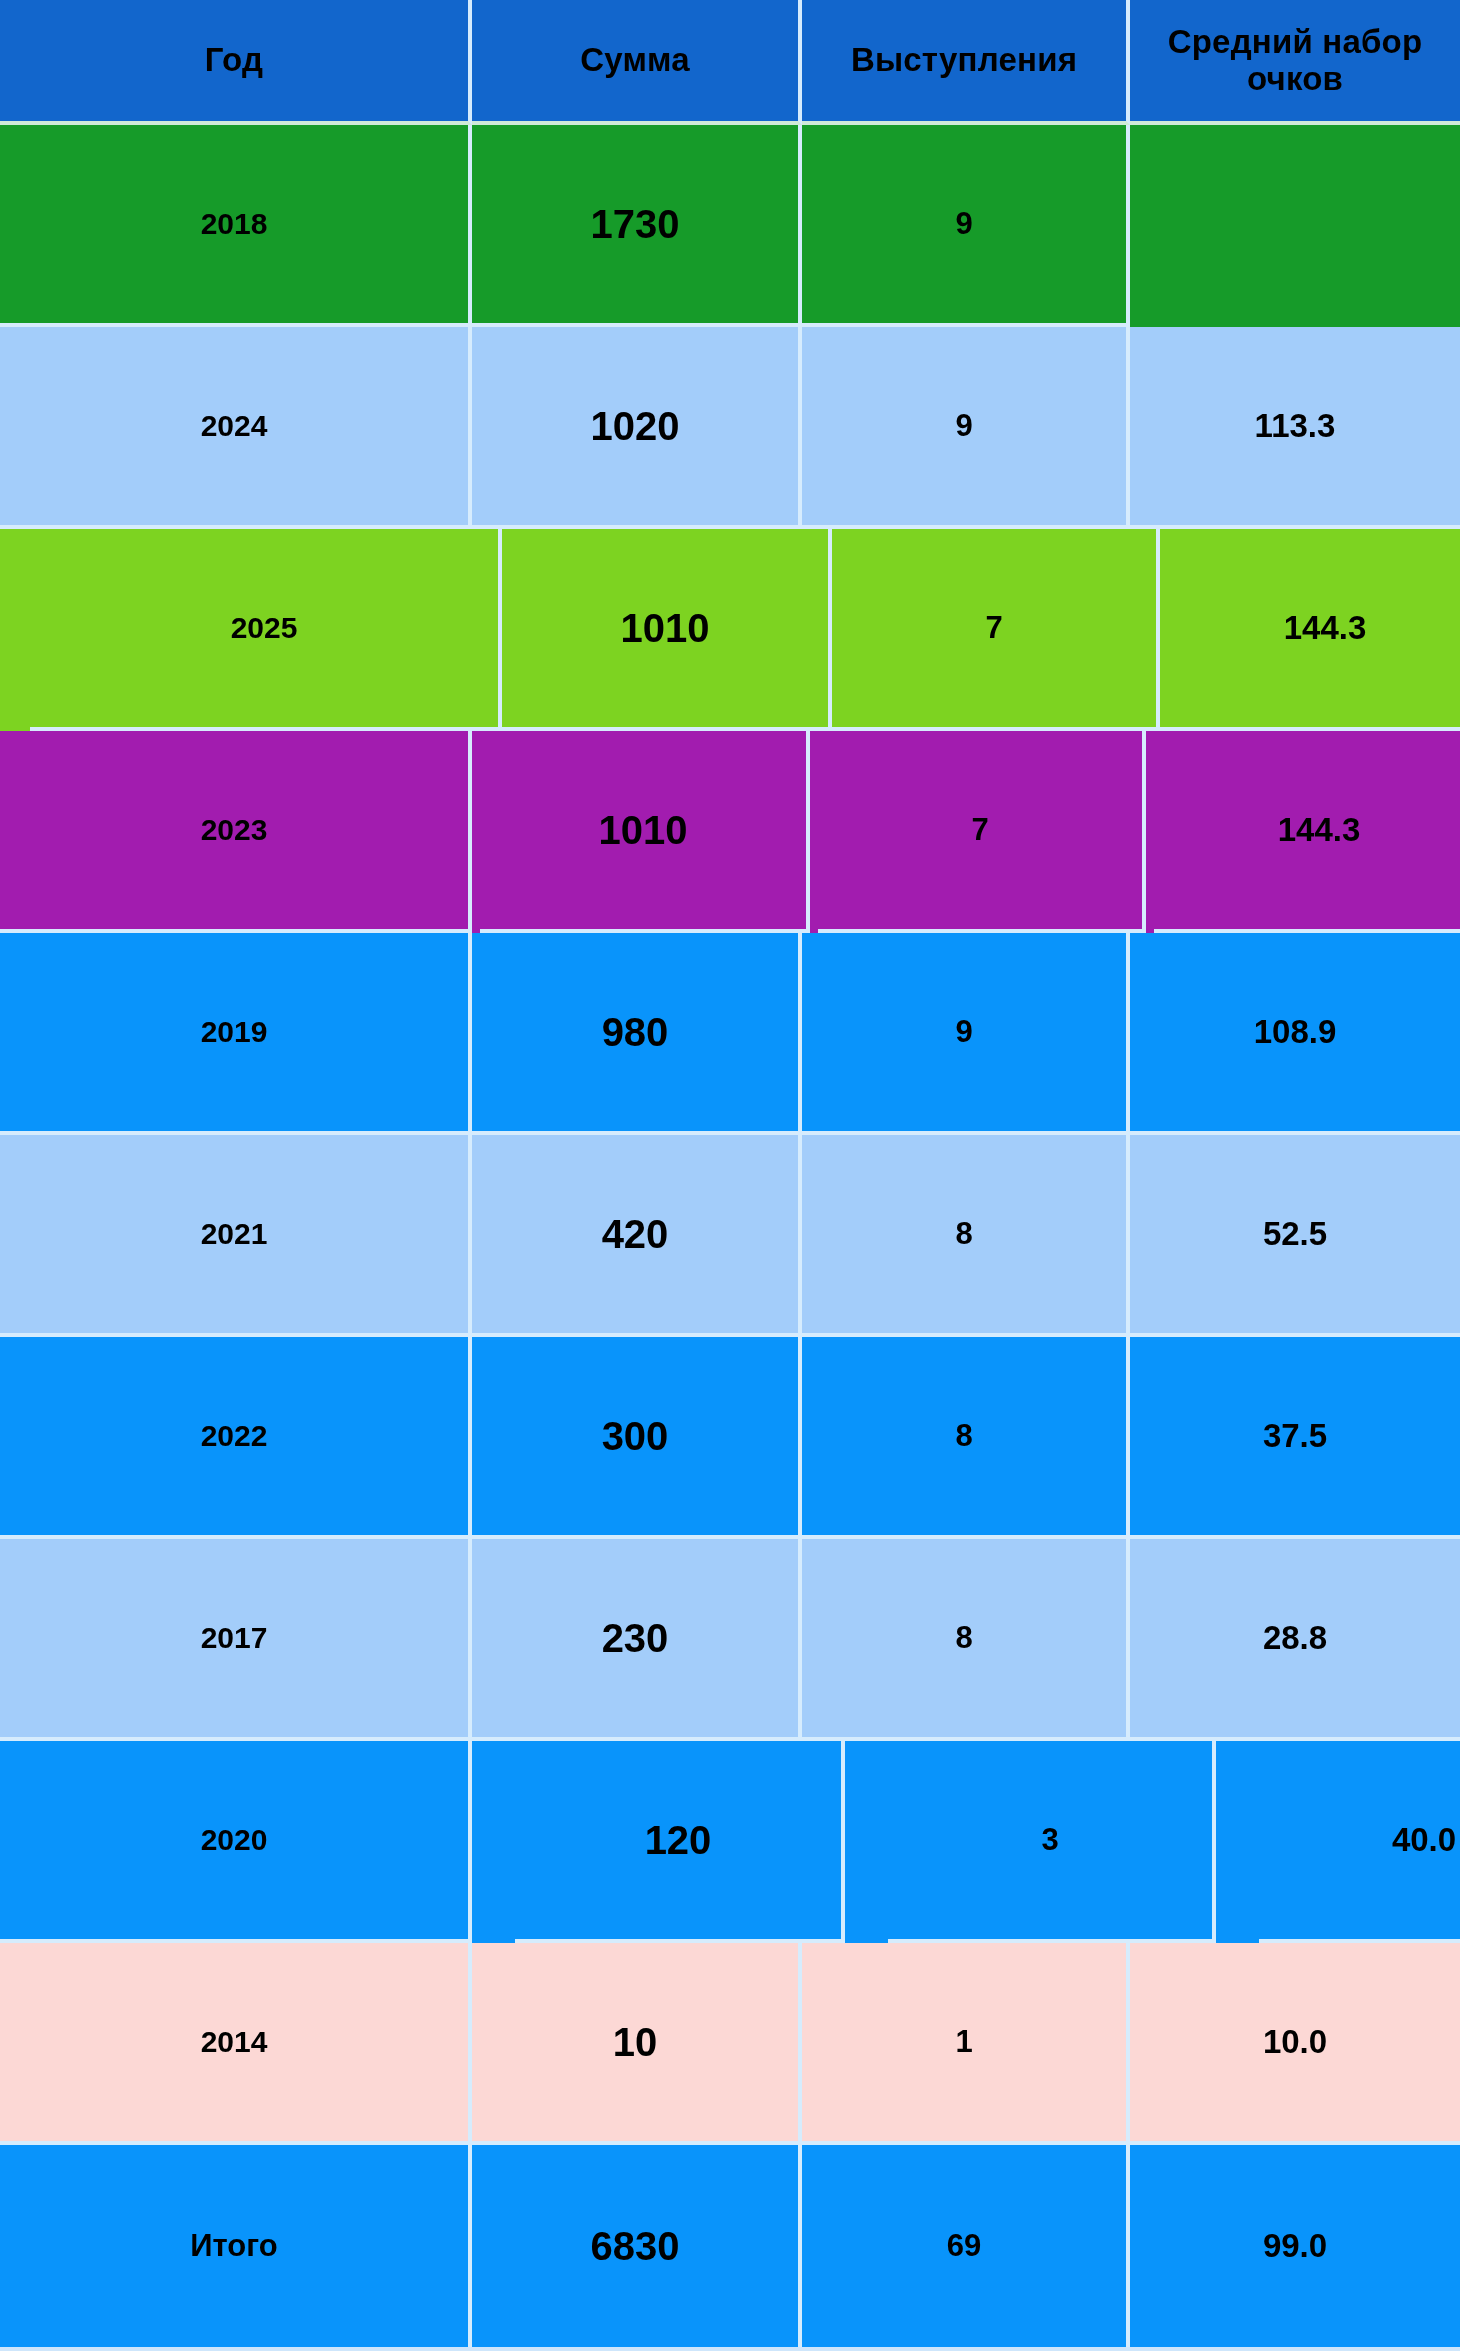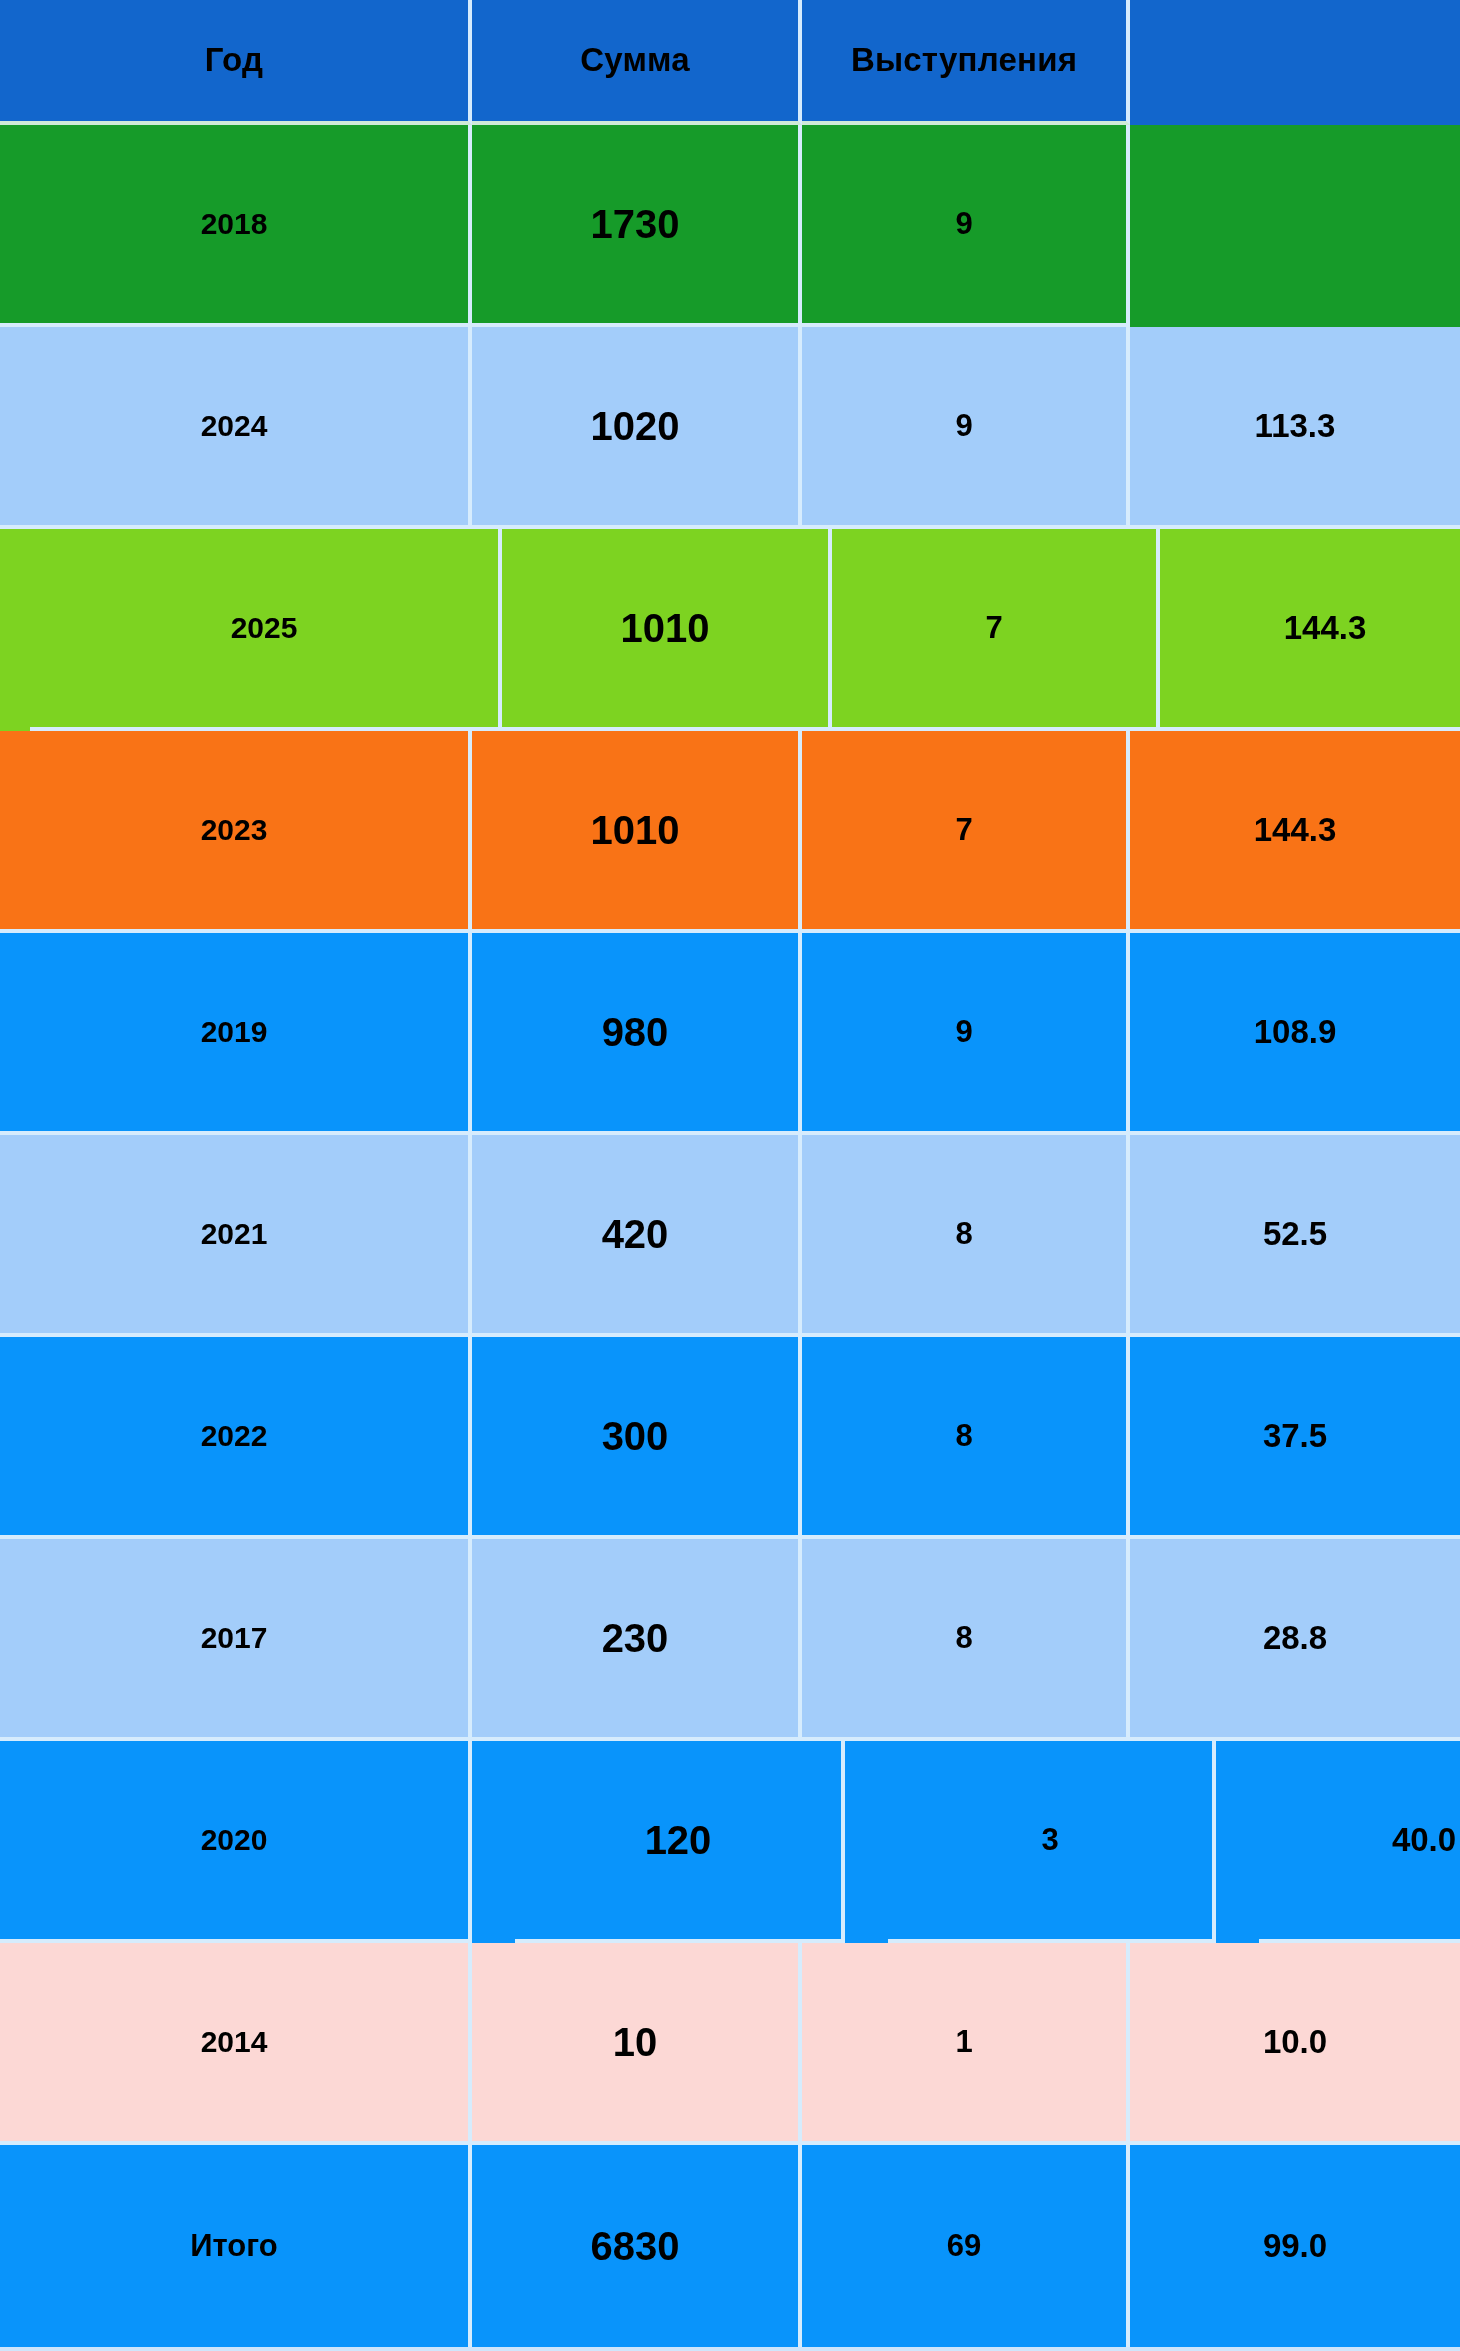--- a/index.html
+++ b/index.html
@@ -87,40 +87,41 @@
   .data-row.total .cell { border-bottom: none; }
 </style>
 </head>
 <body>
 
 <div id="stats-table">
   <div class="row header-row">
     <div class="cell c0">Год</div>
     <div class="cell c1">Сумма</div>
     <div class="cell c2">Выступления</div>
+    <div class="cell c3">Средний набор очков</div>
   </div>
   <div id="rows-container">
       <div class="row data-row" style="background: rgb(22, 155, 41);">
         <div class="cell c0">2018</div>
         <div class="cell c1">1730</div>
         <div class="cell c2">9</div>
       </div>
       <div class="row data-row" style="background: rgb(163, 205, 250);">
         <div class="cell c0">2024</div>
         <div class="cell c1">1020</div>
         <div class="cell c2">9</div>
         <div class="cell c3">113.3</div>
       </div>
       <div class="row data-row" style="background: rgb(125, 211, 33); padding-left: 30px;">
         <div class="cell c0">2025</div>
         <div class="cell c1">1010</div>
         <div class="cell c2">7</div>
         <div class="cell c3">144.3</div>
       </div>
-      <div class="row data-row" style="background: #f97316;">
+      <div class="row data-row" style="background: #a21caf; gap: 8px;">
         <div class="cell c0">2023</div>
         <div class="cell c1">1010</div>
         <div class="cell c2">7</div>
         <div class="cell c3">144.3</div>
       </div>
       <div class="row data-row" style="background: rgb(9, 148, 251);">
         <div class="cell c0">2019</div>
         <div class="cell c1">980</div>
         <div class="cell c2">9</div>
         <div class="cell c3">108.9</div>

